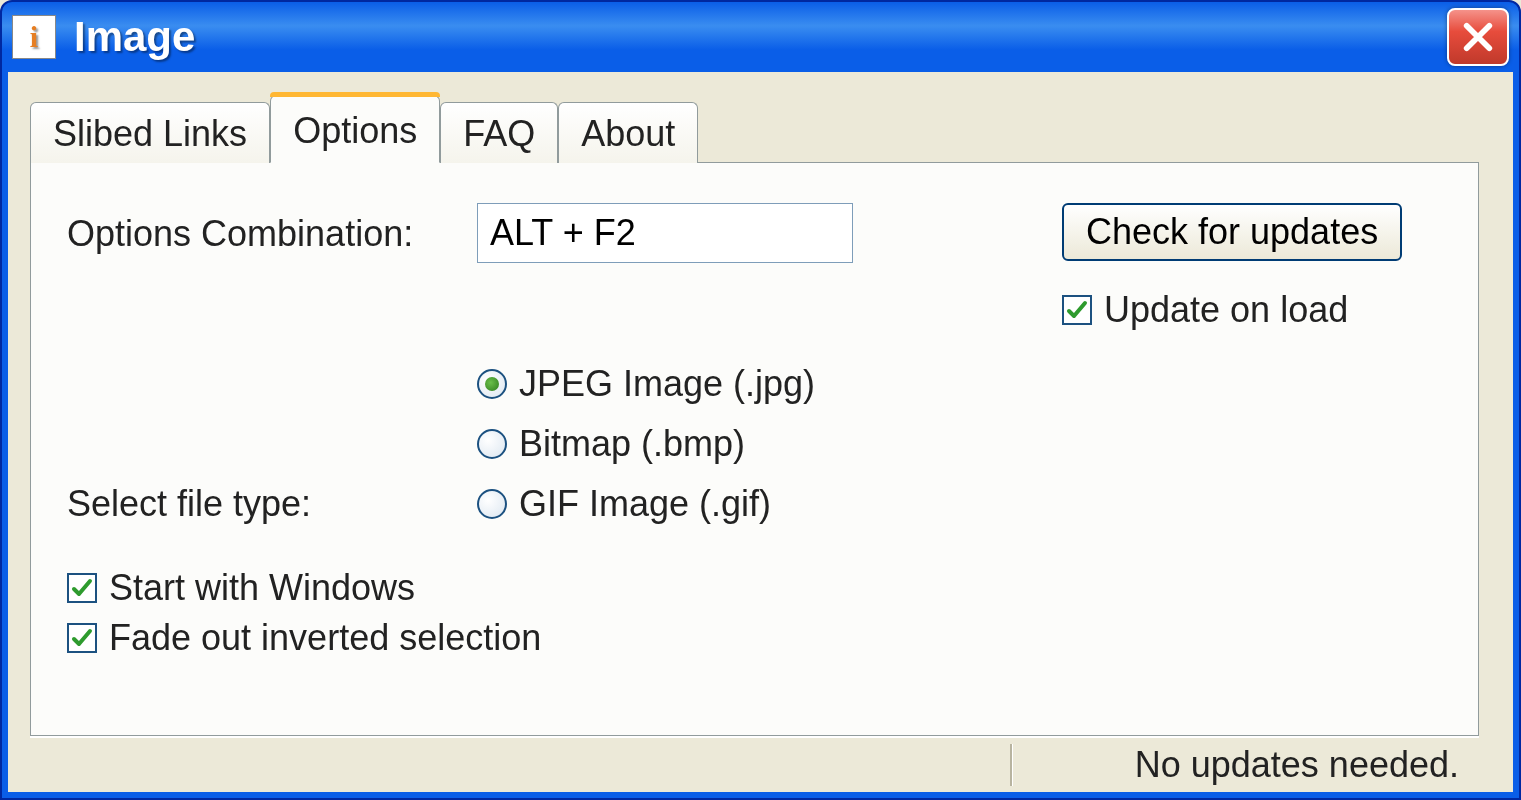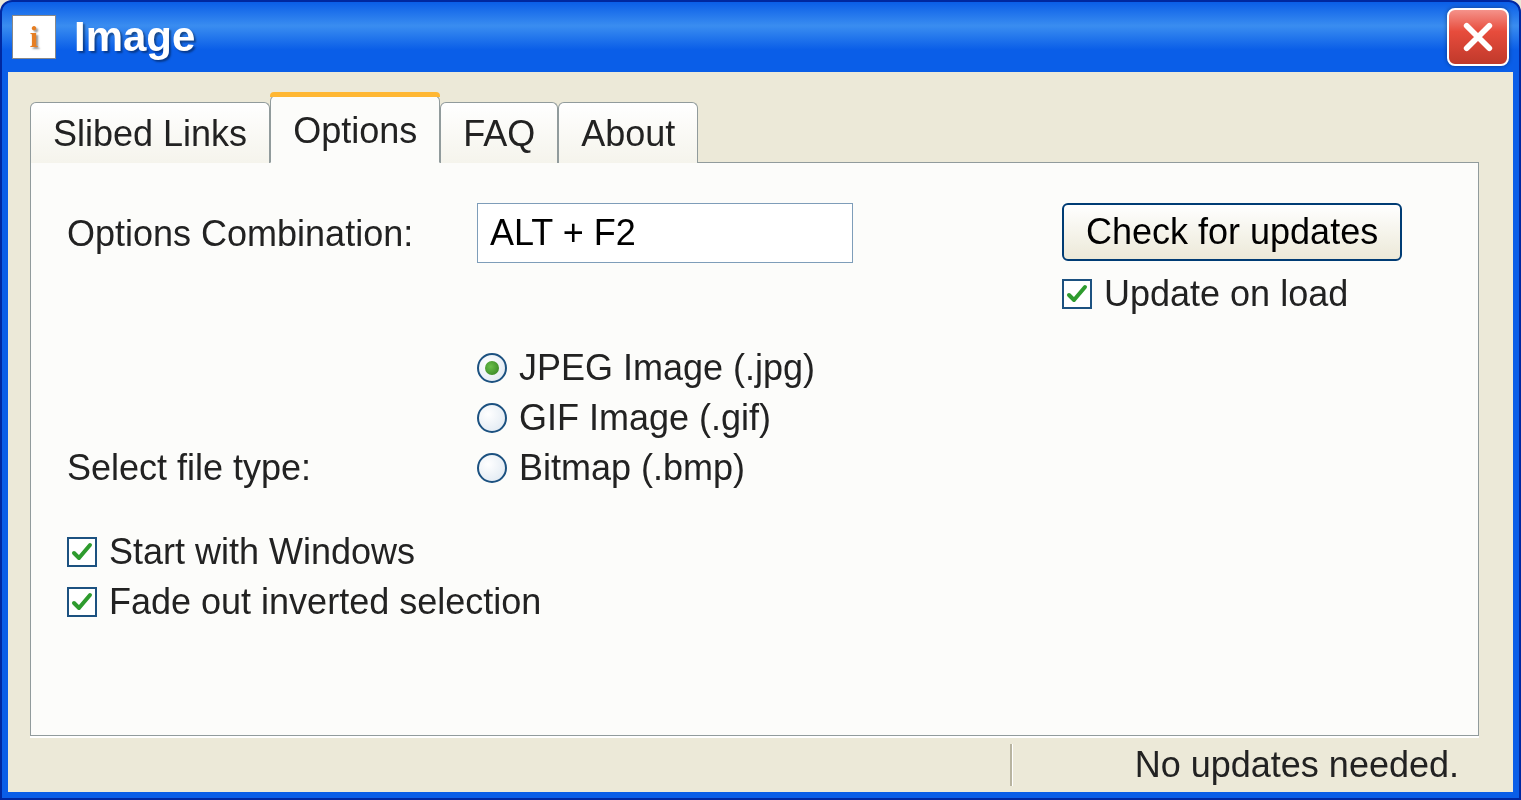--- a/index.html
+++ b/index.html
@@ -135,21 +135,21 @@
       padding: 6px 22px;
       cursor: pointer;
       font-family: inherit;
       white-space: nowrap;
     }
     .row2 {
       display: flex;
       align-items: flex-end;
       margin-top: 32px;
     }
-    .radio-group { display: flex; flex-direction: column; gap: 8px; }
+    .radio-group { display: flex; flex-direction: column; gap: 18px; }
     .radio-item, .check-item { display: flex; align-items: center; gap: 12px; cursor: pointer; }
     .radio-circle {
       width: 30px; height: 30px;
       border: 2px solid #1c5180;
       border-radius: 50%;
       background: radial-gradient(circle at 35% 35%, #fff 0%, #dce6f0 100%);
       display: flex; align-items: center; justify-content: center;
       flex-shrink: 0;
     }
     .radio-dot {
@@ -179,21 +179,21 @@
     }
     .statusbar::before {
       content:"";
       position:absolute;
       left: 980px;
       top: 6px; bottom: 6px;
       width: 2px;
       background: #b8b4a0;
       box-shadow: 1px 0 0 #fff;
     }
-    .update-check-wrap { margin-top: 12px; }
+    .update-check-wrap { margin-top: 28px; }
   </style>
 </head>
 <body>
 
 <div class="window">
   <div class="titlebar">
     <div class="title-icon">i</div>
     <div class="title-text">Image</div>
     <div class="close-btn">
       <svg viewBox="0 0 24 24">
@@ -236,25 +236,25 @@
         <div class="mid-col">
           <div class="radio-group">
             <div class="radio-item">
               <div class="radio-circle">
                   <div class="radio-dot"></div>
                 </div>
               <span>JPEG Image (.jpg)</span>
             </div>
             <div class="radio-item">
               <div class="radio-circle"></div>
-              <span>GIF Image (.gif)</span>
+              <span>Bitmap (.bmp)</span>
             </div>
             <div class="radio-item">
               <div class="radio-circle"></div>
-              <span>Bitmap (.bmp)</span>
+              <span>GIF Image (.gif)</span>
             </div>
           </div>
         </div>
         <div class="right-col"></div>
       </div>
 
       <div class="bottom-checks">
         <div class="check-item">
           <div class="check-box">
             <svg viewBox="0 0 24 24">

